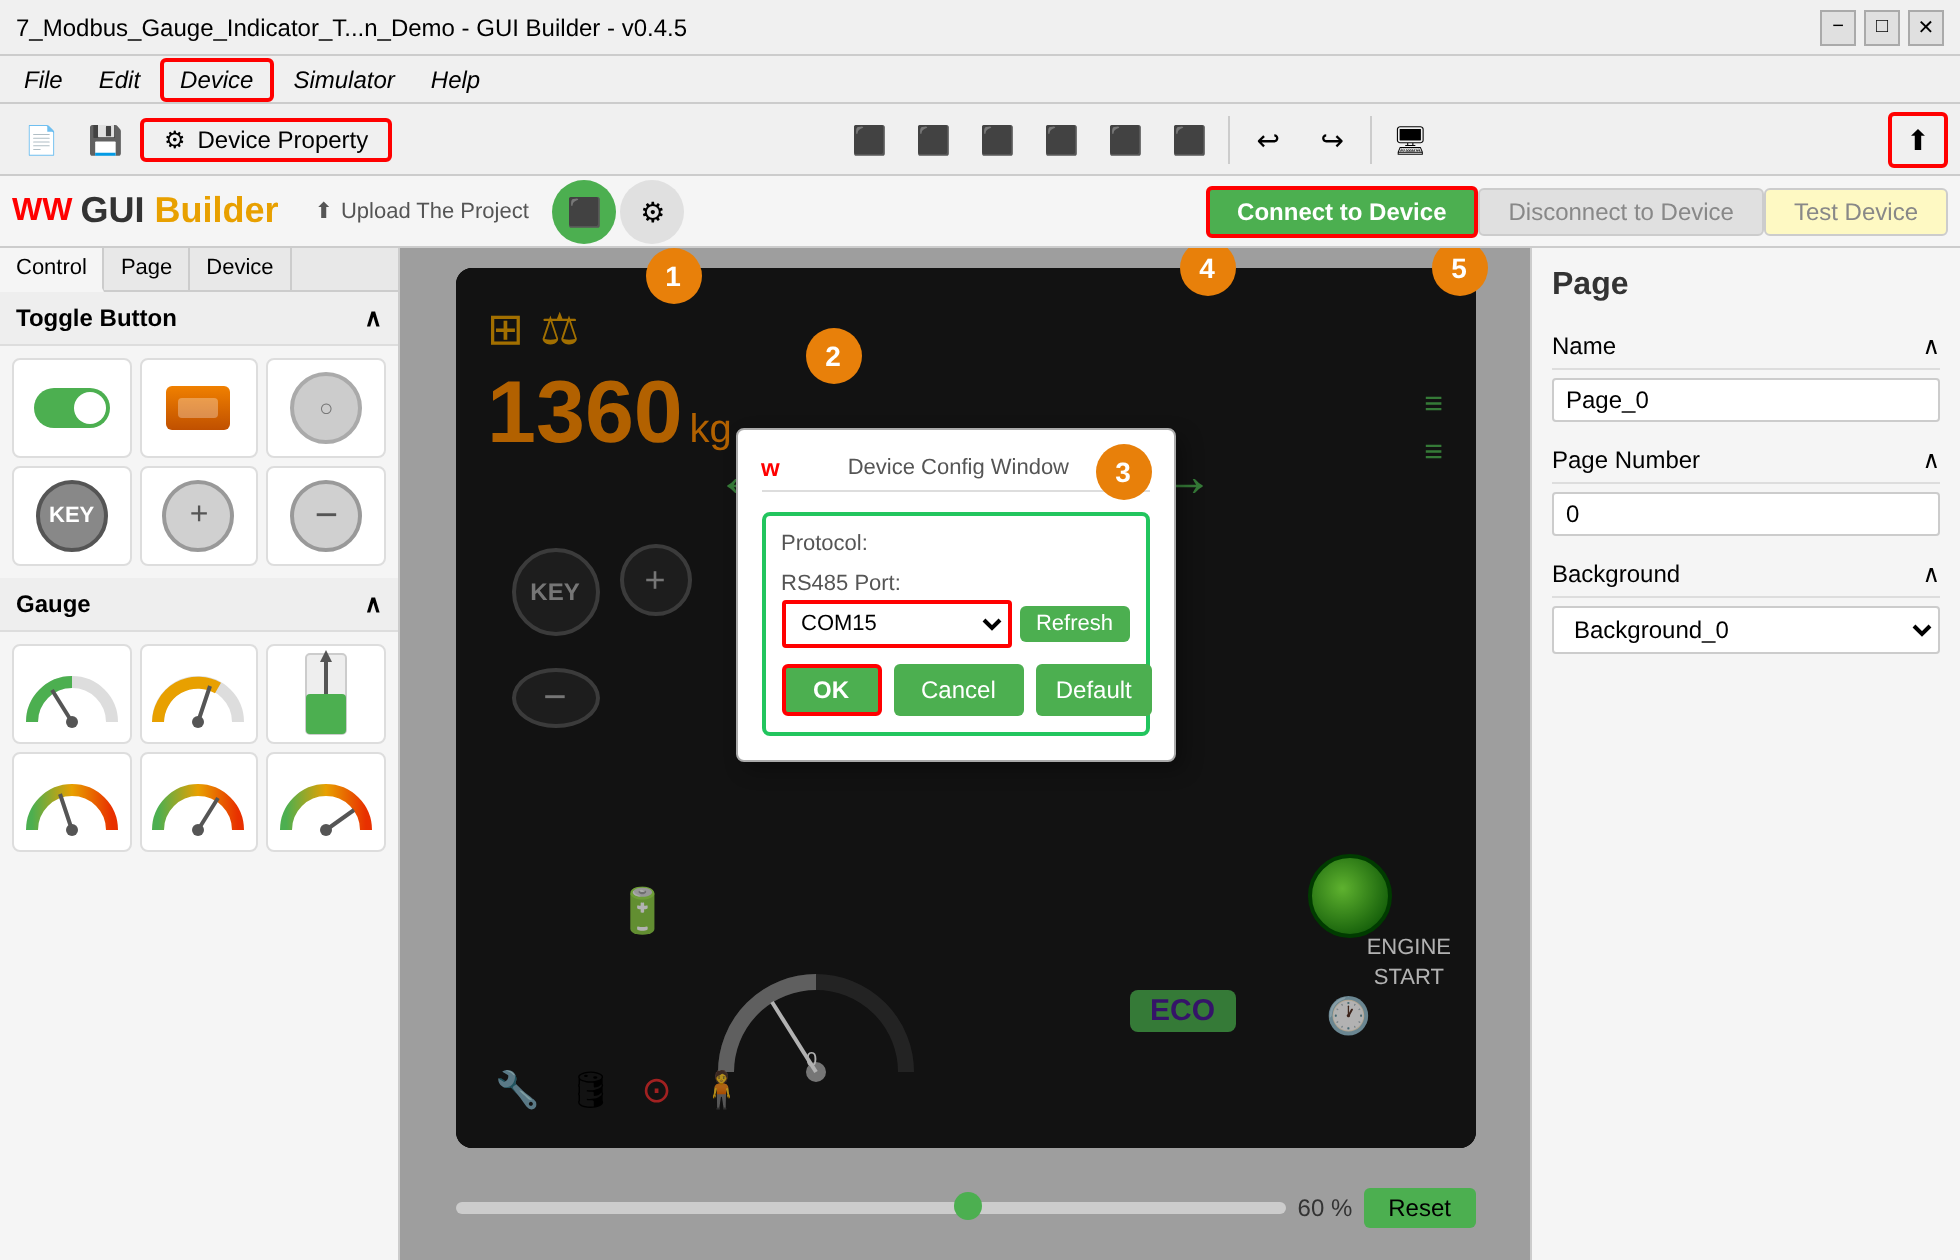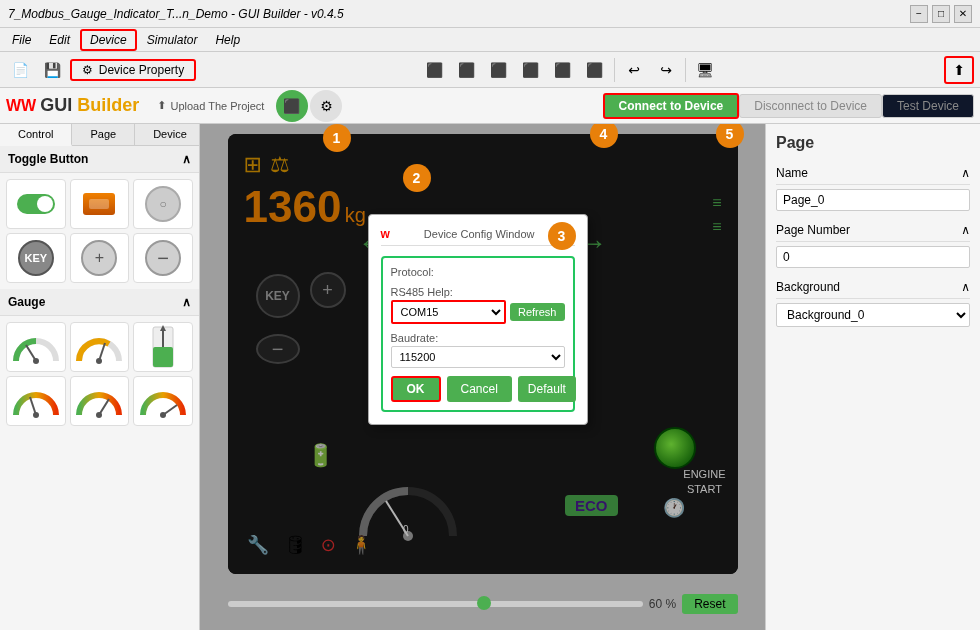--- a/index.html
+++ b/index.html
@@ -1,20 +1,20 @@
 <!DOCTYPE html>
 <html><head>
   <meta charset="utf-8">
   <style>
     * { margin: 0; padding: 0; box-sizing: border-box; }
     body { width: 980px; height: 630px; overflow: hidden; font-family: 'Segoe UI', Arial, sans-serif; font-size: 12px; background: #d4d0c8; }
 
     
     .title-bar { background: #f0f0f0; height: 28px; display: flex; align-items: center; justify-content: space-between; padding: 0 8px; border-bottom: 1px solid #ccc; }
-    .title-bar-left { display: flex; align-items: center; gap: 6px; font-size: 12px; font-style: italic; }
+    .title-bar-left { display: flex; align-items: center; gap: 6px; font-size: 12px; }
     .title-controls { display: flex; gap: 4px; }
     .title-btn { width: 18px; height: 18px; border: 1px solid #aaa; background: #e0e0e0; cursor: pointer; display: flex; align-items: center; justify-content: center; font-size: 10px; }
 
     
     .menu-bar { background: #f0f0f0; height: 24px; display: flex; align-items: center; padding: 0 4px; border-bottom: 1px solid #ccc; gap: 2px; font-style: italic; }
     .menu-item { padding: 2px 8px; font-size: 12px; cursor: pointer; border-radius: 2px; }
     .menu-item.highlighted { border: 2px solid red; border-radius: 3px; }
 
     
     .toolbar { background: #f0f0f0; height: 36px; display: flex; align-items: center; padding: 0 6px; border-bottom: 1px solid #ccc; gap: 2px; }
@@ -27,29 +27,29 @@
     .toolbar2 { background: #f5f5f5; height: 36px; display: flex; align-items: center; padding: 0 6px; border-bottom: 1px solid #ccc; gap: 0; }
     .logo-area { display: flex; align-items: center; gap: 4px; margin-right: 10px; }
     .logo-ww { color: red; font-weight: bold; font-size: 16px; }
     .logo-text { font-weight: bold; font-size: 18px; color: #333; }
     .logo-text span { color: #e8a000; }
     .upload-project-btn { display: flex; align-items: center; gap: 4px; padding: 3px 8px; font-size: 11px; cursor: pointer; border: none; background: transparent; color: #555; }
     .round-btn { width: 32px; height: 32px; border-radius: 50%; border: none; cursor: pointer; display: flex; align-items: center; justify-content: center; font-size: 14px; }
     .connect-btn { background: #4CAF50; color: white; padding: 4px 14px; border: 2px solid #2d8a2d; border-radius: 3px; cursor: pointer; font-size: 12px; font-weight: bold; }
     .connect-btn.active { border: 2px solid red; }
     .disconnect-btn { background: #e0e0e0; color: #888; padding: 4px 14px; border: 1px solid #ccc; border-radius: 3px; cursor: pointer; font-size: 12px; }
-    .test-btn { background: #0f172a; color: #888; padding: 4px 14px; border: 1px solid #ccc; border-radius: 3px; cursor: pointer; font-size: 12px; }
+    .test-btn { background: #fef9c3; color: #888; padding: 4px 14px; border: 1px solid #ccc; border-radius: 3px; cursor: pointer; font-size: 12px; }
 
     
     .main-layout { display: flex; height: calc(630px - 28px - 24px - 36px - 36px); }
 
     
     .left-panel { width: 200px; background: #f5f5f5; border-right: 1px solid #ccc; overflow-y: auto; }
     .panel-tabs { display: flex; border-bottom: 1px solid #ccc; background: #e8e8e8; }
-    .panel-tab { padding: 4px 18px; font-size: 11px; cursor: pointer; border-right: 1px solid #ccc; }
+    .panel-tab { padding: 4px 8px; font-size: 11px; cursor: pointer; border-right: 1px solid #ccc; }
     .panel-tab.active { background: #f5f5f5; border-bottom: 2px solid #f5f5f5; margin-bottom: -1px; }
     .section-header { display: flex; justify-content: space-between; align-items: center; padding: 6px 8px; background: #eee; border-bottom: 1px solid #ddd; font-weight: bold; font-size: 12px; cursor: pointer; }
     .widgets-grid { display: grid; grid-template-columns: 1fr 1fr 1fr; gap: 4px; padding: 6px; }
     .widget-item { display: flex; align-items: center; justify-content: center; height: 50px; background: #fff; border: 1px solid #ddd; border-radius: 4px; cursor: pointer; }
 
     
     .center-canvas { flex: 1; background: #9e9e9e; overflow: hidden; position: relative; display: flex; flex-direction: column; align-items: center; justify-content: flex-start; padding-top: 10px; }
     .canvas-area { width: 510px; height: 440px; background: #000; border-radius: 8px; overflow: hidden; position: relative; }
     .slider-bar { display: flex; align-items: center; gap: 6px; margin-top: 20px; width: 510px; }
     .slider-track { flex: 1; height: 6px; background: #ccc; border-radius: 3px; position: relative; }
@@ -333,34 +333,28 @@
           <div class="modal-dialog">
             <div class="modal-title-bar">
               <span class="modal-title-logo">w</span>
               <span class="modal-title-text">Device Config Window</span>
             </div>
             <div class="modal-border">
               <div class="modal-field">
                 <div class="modal-field-label">Protocol:</div>
               </div>
               <div class="modal-field">
-                <div class="modal-field-label">RS485 Help:</div>
+                <div class="modal-field-label">RS485 Port:</div>
                 <div class="modal-input-row">
                   <select class="modal-select modal-input" style="flex:1;">
                     <option>COM15</option>
                   </select>
                   <button class="refresh-btn">Refresh</button>
                 </div>
               </div>
-              <div class="modal-field">
-                <div class="modal-field-label">Baudrate:</div>
-                <select class="modal-select">
-                  <option>115200</option>
-                </select>
-              </div>
               <div class="modal-buttons">
                 <button class="ok-btn">OK</button>
                 <button class="cancel-btn">Cancel</button>
                 <button class="default-btn">Default</button>
               </div>
             </div>
           </div>
         </div>
 
       </div>

